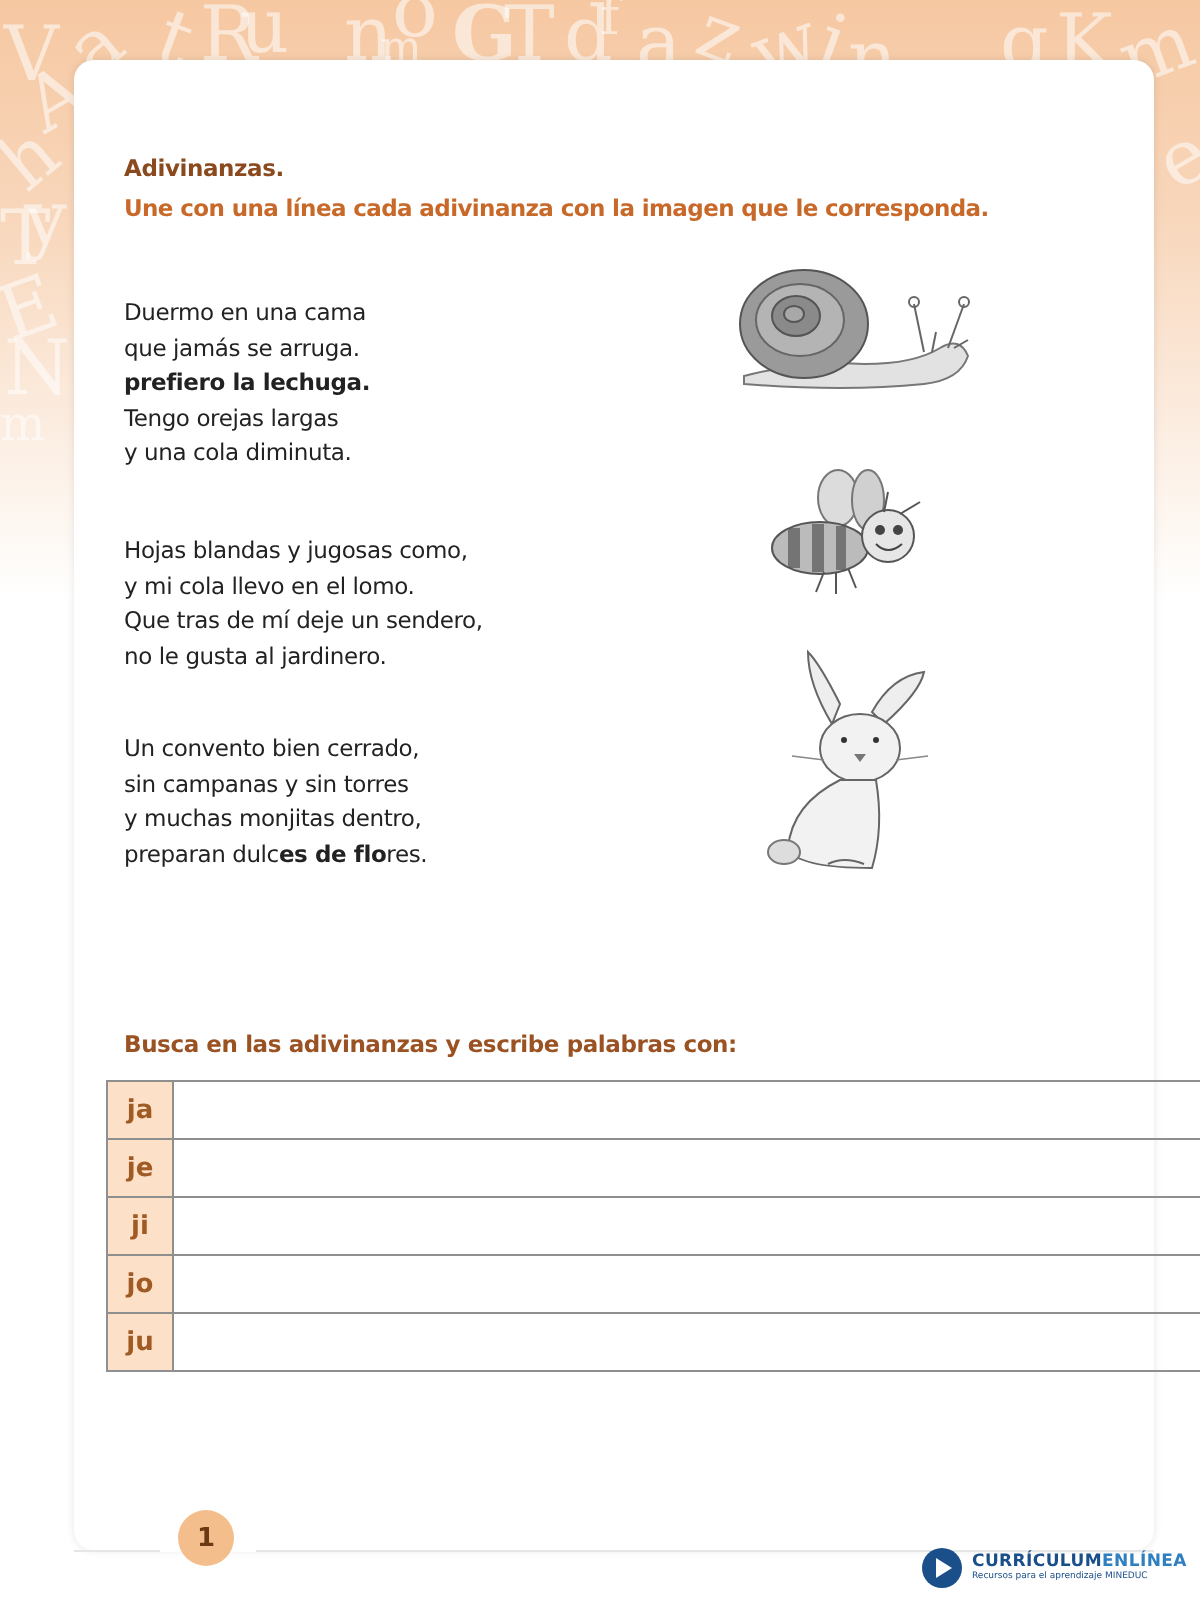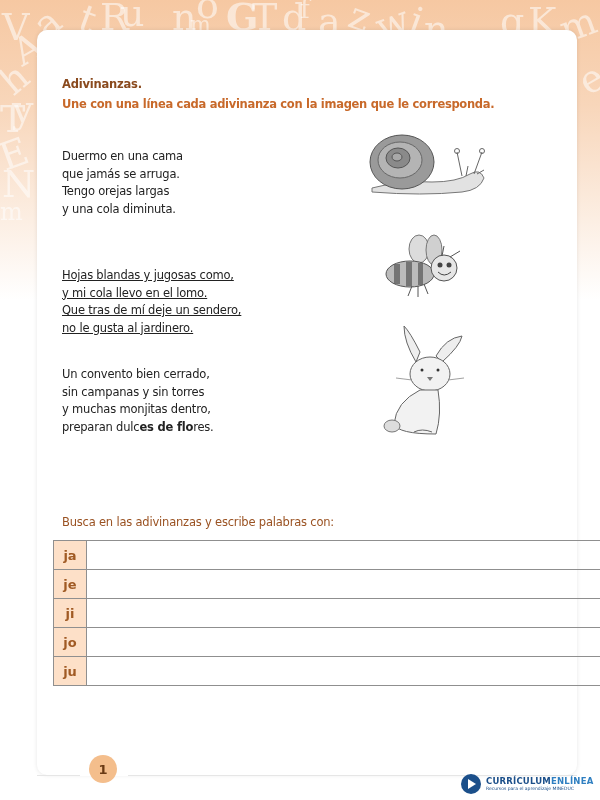--- a/index.html
+++ b/index.html
@@ -29,25 +29,25 @@
   .subtitle {
     position:absolute; left:62px; top:97px; font-size:11.5px; font-weight:bold;
     color:#c8692a; letter-spacing:-0.3px;
   }
   .riddle {
     position:absolute; left:62px; font-size:11.5px; color:#222;
     line-height:17.5px; letter-spacing:-0.2px;
   }
   .riddle .b { font-weight:bold; }
   .riddle1 { top:136px;margin-top:12px; }
-  .riddle2 { top:267px;text-decoration:underline; }
+  .riddle2 { top:267px; }
   .riddle3 { top:366px; }
   .pic { position:absolute; }
   .section2 {
-    position:absolute; left:62px; top:515px; font-size:11.5px; font-weight:normal;
+    position:absolute; left:62px; top:515px; font-size:11.5px; font-weight:bold;
     color:#9a5222; letter-spacing:-0.2px;
   }
   table.syl {
     position:absolute; left:53px; top:540px; width:590px; border-collapse:collapse;
   }
   table.syl td { border:1px solid #8f8f8f; height:28px; padding:0; }
   table.syl td.k {
     width:32px; background:#fde0c8; text-align:center;
     color:#a05a24; font-weight:bold; font-size:13px;
   }
@@ -104,20 +104,21 @@
 </div>
 
 <div class="sheet"></div>
 
 <div class="title">Adivinanzas.</div>
 <div class="subtitle">Une con una línea cada adivinanza con la imagen que le corresponda.</div>
 
 <div class="riddle riddle1">
   <div>Duermo en una cama</div>
   <div>que jamás se arruga.</div>
+  <div class="b">prefiero la lechuga.</div>
   <div>Tengo orejas largas</div>
   <div>y una cola diminuta.</div>
 </div>
 
 <div class="riddle riddle2">
   <div>Hojas blandas y jugosas como,</div>
   <div>y mi cola llevo en el lomo.</div>
   <div>Que tras de mí deje un sendero,</div>
   <div>no le gusta al jardinero.</div>
 </div>

